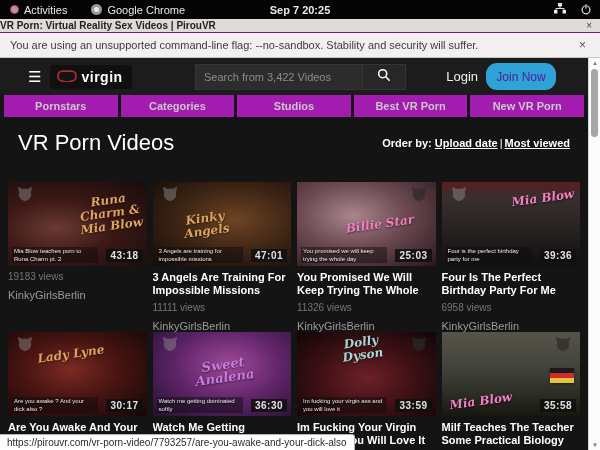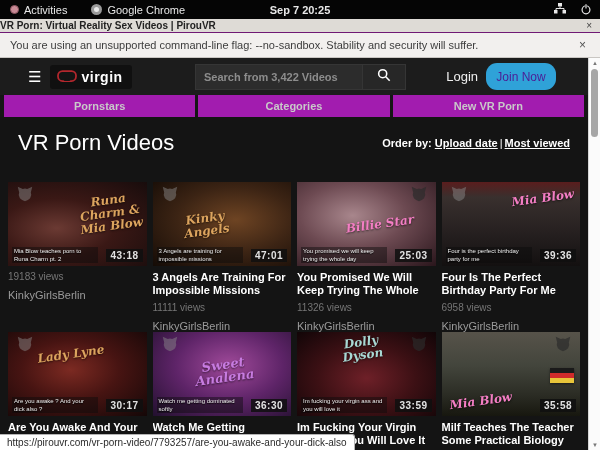--- a/index.html
+++ b/index.html
@@ -39,21 +39,21 @@
   .sb-arrow.down { position:absolute; bottom:0; }
   .sb-thumb { position:absolute; top:11px; left:2px; width:7px; height:68px; background:#a6a6a6; border-radius:4px; }
 
   
   .site-header { position:relative; height:37px; background:#1c1c1c; display:flex; align-items:center; }
   .menu-btn { color:#fff; font-size:15px; margin-left:28px; cursor:pointer; }
   .logo { display:flex; align-items:center; gap:4px; background:#101010; border-radius:3px; padding:3px 9px 3px 7px; margin-left:9px; }
   .logo-text { color:#fff; font-size:14px; font-weight:700; letter-spacing:0.5px; }
   .searchwrap { position:absolute; left:195px; top:6px; display:flex; }
   .search-input { width:167px; height:26px; background:#2c2c2c; border:1px solid #353535; border-right:none;
-                  color:#bdbdbd; font-size:11px; padding:0 8px; outline:none;font-weight:bold; }
+                  color:#bdbdbd; font-size:11px; padding:0 8px; outline:none; }
   .search-input::placeholder { color:#8d8d8d; }
   .search-btn { width:44px; height:26px; background:#272727; border:1px solid #353535; display:flex; align-items:center; justify-content:center; cursor:pointer; }
   .login { position:absolute; right:110px; color:#f0f0f0; font-size:13px; cursor:pointer; }
   .join-btn { position:absolute; right:32px; width:70px; height:27px; background:#2fa2d8; color:#4c1d95; border:none;
               font-size:12px; font-weight:400; border-radius:11px; cursor:pointer; font-family:"Liberation Sans",sans-serif; }
 
   
   .nav { height:22px; background:#161616; display:flex; gap:3px; padding:0 4px; }
   .nav-item { flex:1; background:#a21caf; color:#c9c9c9; font-size:11px; font-weight:700;
               display:flex; align-items:center; justify-content:center; cursor:pointer; }
@@ -184,20 +184,22 @@
           </span>
         </div>
       </div>
       <span class="login">Login</span>
       <button class="join-btn">Join Now</button>
     </div>
 
     <div class="nav">
       <div class="nav-item">Pornstars</div>
       <div class="nav-item">Categories</div>
+      <div class="nav-item">Studios</div>
+      <div class="nav-item">Best VR Porn</div>
       <div class="nav-item">New VR Porn</div>
     </div>
 
     <div class="content">
       <div class="page-head">
         <div class="page-title">VR Porn Videos</div>
         <div class="orderby">
           <span>Order by:</span>
           <a>Upload date</a><span class="sep">|</span><a>Most viewed</a>
         </div>

